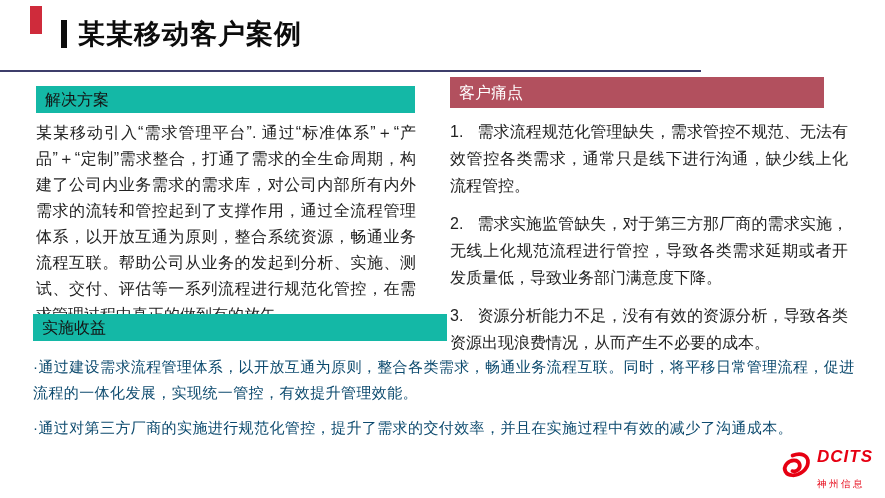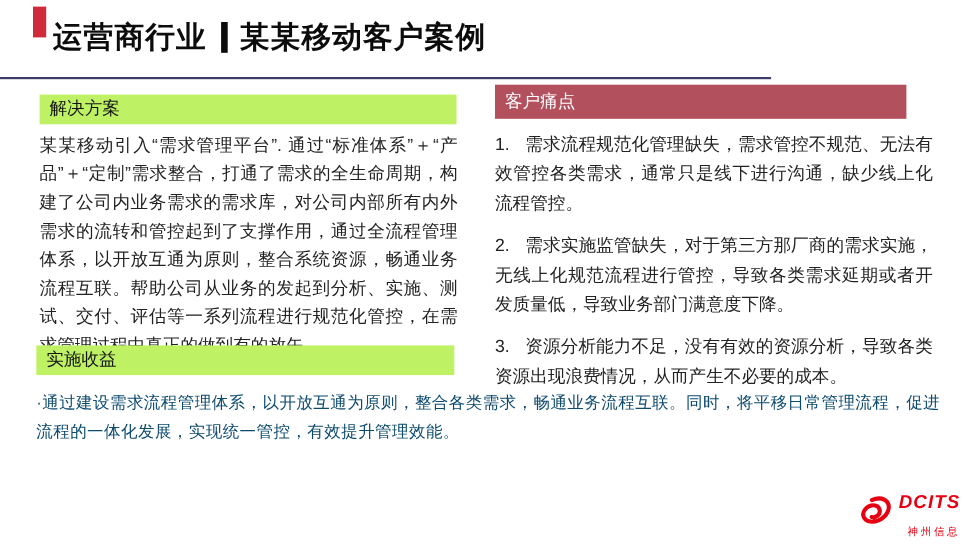--- a/index.html
+++ b/index.html
@@ -36,21 +36,21 @@
     width: 701px; height: 2px;
     background: #3d3d6b;
   }
 
   
   .sec-header {
     font-size: 16px; color: #141414;
     padding: 4px 0 4px 9px;
     line-height: 19px;
   }
-  .hdr-blue { background: #bef264; }
+  .hdr-blue { background: #14b8a6; }
   .hdr-red  { background: #b2505e; color: #ffffff; }
 
   
   .solution { position: absolute; left: 36px; top: 86px; width: 380px; }
   .solution .sec-header { width: 379px; }
   .solution-body {
     margin-top: 7px;
     font-size: 16px; line-height: 26px;
     color: #222222;
     text-align: justify;
@@ -63,50 +63,49 @@
   .pain-item {
     font-size: 16px; line-height: 27px;
     color: #222222;
     margin-bottom: 11px;
     text-align: justify;
   }
   .pain-item .num { margin-right: 14px; }
 
   
   .benefits { position: absolute; left: 33px; top: 314px; width: 830px; }
-  .benefits .sec-header { width: 380px; }
+  .benefits .sec-header { width: 414px; }
   .benefits-body { margin-top: 13px; }
   .benefit-item {
     font-size: 15px; line-height: 26px;
     color: #0c4a6e;
     margin-bottom: 9px;
     letter-spacing: 0.4px;
   }
 
   
   .logo {
     position: absolute; right: 12px; bottom: 10px;
-    display: flex; align-items: center; gap: 4px; text-align: right;
+    display: flex; align-items: center; gap: 4px;
   }
   .logo-text { display: flex; flex-direction: column; line-height: 1; }
   .logo-brand {
     color: #e60012; font-weight: bold; font-style: italic;
     font-size: 17px; letter-spacing: 1px;
   }
   .logo-company {
     color: #e60012; font-size: 9.5px; letter-spacing: 2.5px;
     margin-top: 14px;
   }
 </style>
 </head>
 <body>
 
 <div class="accent-bar"></div>
 <div class="title-row">
-  <span>运营商行业</span>
   <span class="title-sep"></span>
   <span>某某移动客户案例</span>
 </div>
 <div class="title-underline"></div>
 
 <div class="solution">
   <div class="sec-header hdr-blue">解决方案</div>
   <div class="solution-body">某某移动引入“需求管理平台”. 通过“标准体系”＋“产品”＋“定制”需求整合，打通了需求的全生命周期，构建了公司内业务需求的需求库，对公司内部所有内外需求的流转和管控起到了支撑作用，通过全流程管理体系，以开放互通为原则，整合系统资源，畅通业务流程互联。帮助公司从业务的发起到分析、实施、测试、交付、评估等一系列流程进行规范化管控，在需求管理过程中真正的做到有的放矢。</div>
 </div>
 
@@ -122,20 +121,21 @@
     <div class="pain-item">
       <span class="num">3.</span><span>资源分析能力不足，没有有效的资源分析，导致各类资源出现浪费情况，从而产生不必要的成本。</span>
     </div>
   </div>
 </div>
 
 <div class="benefits">
   <div class="sec-header hdr-blue">实施收益</div>
   <div class="benefits-body">
     <div class="benefit-item">·通过建设需求流程管理体系，以开放互通为原则，整合各类需求，畅通业务流程互联。同时，将平移日常管理流程，促进流程的一体化发展，实现统一管控，有效提升管理效能。</div>
+    <div class="benefit-item">·通过对第三方厂商的实施进行规范化管控，提升了需求的交付效率，并且在实施过程中有效的减少了沟通成本。</div>
   </div>
 </div>
 
 <div class="logo">
   <span>
     <svg width="36" height="32" viewBox="0 0 40 36">
       <path d="M21 6 C32 5 38 12 35 19 C32 26 22 30 14 27 C7 24.5 5.5 17 11.5 13 C17.5 9 26 11.5 25.5 18 C25.2 23 19 25 15.5 22.5" fill="none" stroke="#e60012" stroke-width="4.2" stroke-linecap="round" transform="rotate(-18 20 18)"></path>
     </svg>
   </span>
   <span class="logo-text">

